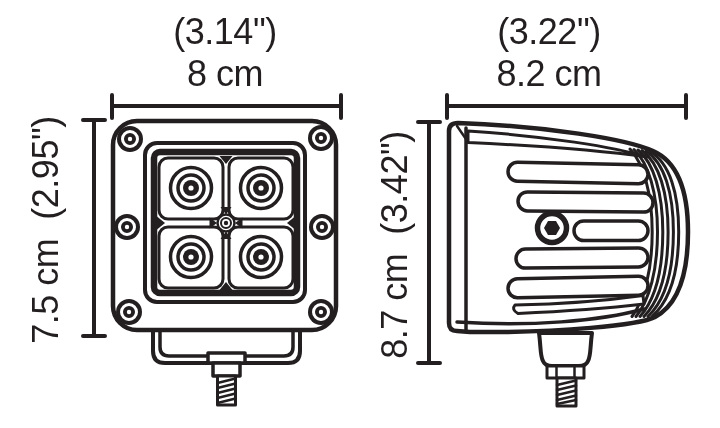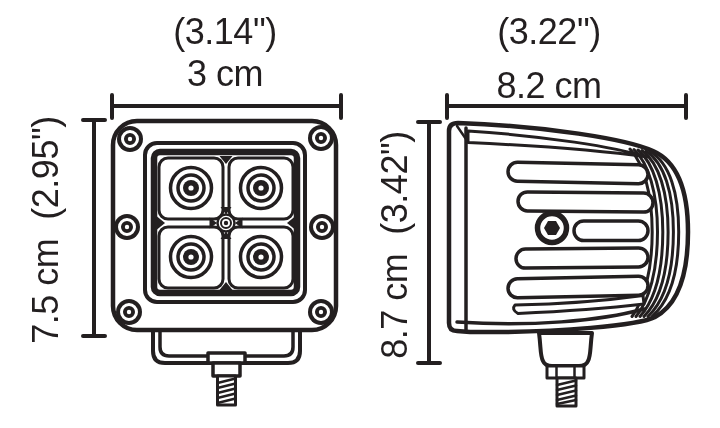--- a/index.html
+++ b/index.html
@@ -159,20 +159,20 @@
       <g>
         <path d="M94,120 L94,336 M83,120 L105,120 M83,336 L105,336"></path>
       </g>
       <g>
         <path d="M429,122 L429,363 M418,122 L440,122 M418,363 L440,363"></path>
       </g>
     </g>
   </svg>
 
   <div class="dim-label" style="left:105px; top:12px; width:240px;">(3.14")</div>
-  <div class="dim-label" style="left:105px; top:54px; width:240px;">3 cm</div>
+  <div class="dim-label" style="left:105px; top:54px; width:240px;">8 cm</div>
 
   <div class="dim-label" style="left:429px; top:12px; width:240px;">(3.22")</div>
-  <div class="dim-label" style="left:429px; top:54px; width:240px;margin-top:12px;">8.2 cm</div>
+  <div class="dim-label" style="left:429px; top:54px; width:240px;">8.2 cm</div>
 
   <div class="dim-label rot" style="left:-94px; top:210px; width:280px; height:40px;">7.5 cm  (2.95")</div>
   <div class="dim-label rot" style="left:255px; top:225px; width:280px; height:40px;">8.7 cm  (3.42")</div>
 </div>
 
 </body></html>

